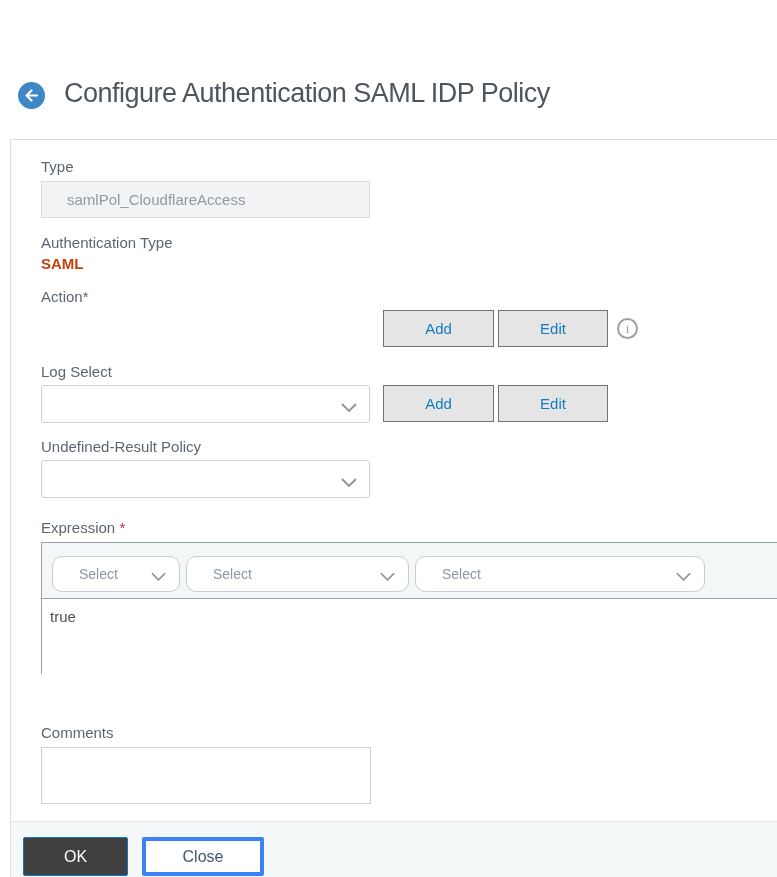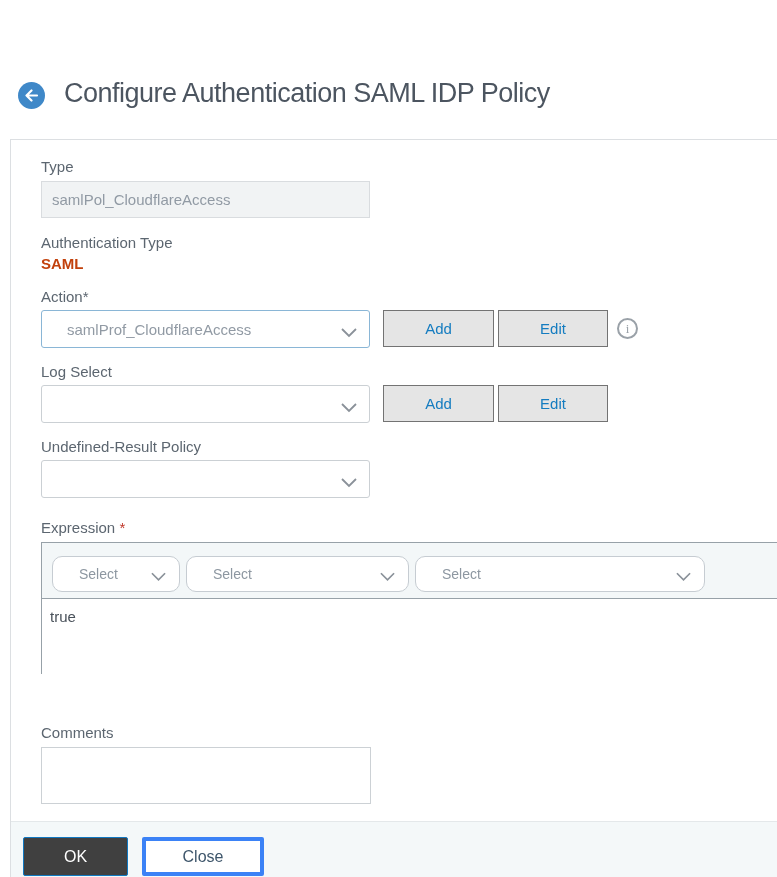--- a/index.html
+++ b/index.html
@@ -14,21 +14,21 @@
 
   
   .panel { position:absolute; left:10px; top:91px; width:780px; height:748px;
            background:#fff; border:1px solid #dcdfe2; }
 
   .field-label { position:absolute; font-size:15px; color:#5c6670; white-space:nowrap; }
   .req-star { color:#c0392b; }
 
   .text-input-disabled { position:absolute; left:40px; top:132px; width:329px; height:37px;
       background:#f1f3f4; border:1px solid #d9dcdf; font-size:15px; color:#919aa4;
-      display:flex; align-items:center; padding-left:10px; }
+      display:flex; align-items:center; padding-left:25px; }
 
   .auth-value { position:absolute; left:40px; top:206px; font-size:15px; font-weight:bold; color:#c2410c; }
 
   .select-box { position:absolute; height:38px; background:#fff; border:1px solid #cbd0d4;
       border-radius:3px; font-size:15px; color:#919aa4; display:flex; align-items:center;
       padding-left:25px; cursor:pointer; }
   .select-box .chev { position:absolute; right:12px; top:50%; margin-top:-5px; }
   .select-action { border-color:#8ab6d6; }
 
   .btn-outline { position:absolute; height:37px; background:#e5e5e5; border:1px solid #737373;
@@ -81,28 +81,20 @@
 
   <div class="panel">
 
     <div class="field-label" style="left:30px; top:18px;">Type</div>
     <div class="text-input-disabled" style="left:30px; top:41px;">samlPol_CloudflareAccess</div>
 
     <div class="field-label" style="left:30px; top:94px;text-align:right;">Authentication Type</div>
     <div class="auth-value" style="left:30px; top:115px;">SAML</div>
 
     <div class="field-label" style="left:30px; top:148px;">Action*</div>
-    <div class="select-box select-action" style="left:30px; top:170px; width:329px;">
-      <span>samlProf_CloudflareAccess</span>
-      <span class="chev">
-        <svg width="16" height="10" viewBox="0 0 16 10">
-            <polyline points="1,1 8,8 15,1" fill="none" stroke="#8a9199" stroke-width="1.8"></polyline>
-          </svg>
-      </span>
-    </div>
     <div class="btn-outline" style="left:372px; top:170px; width:111px;">Add</div>
     <div class="btn-outline" style="left:487px; top:170px; width:110px;">Edit</div>
 
     <div class="field-label" style="left:30px; top:223px;">Log Select</div>
     <div class="select-box" style="left:30px; top:245px; width:329px;">
       <span></span>
       <span class="chev">
         <svg width="16" height="10" viewBox="0 0 16 10">
             <polyline points="1,1 8,8 15,1" fill="none" stroke="#8a9199" stroke-width="1.8"></polyline>
           </svg>

